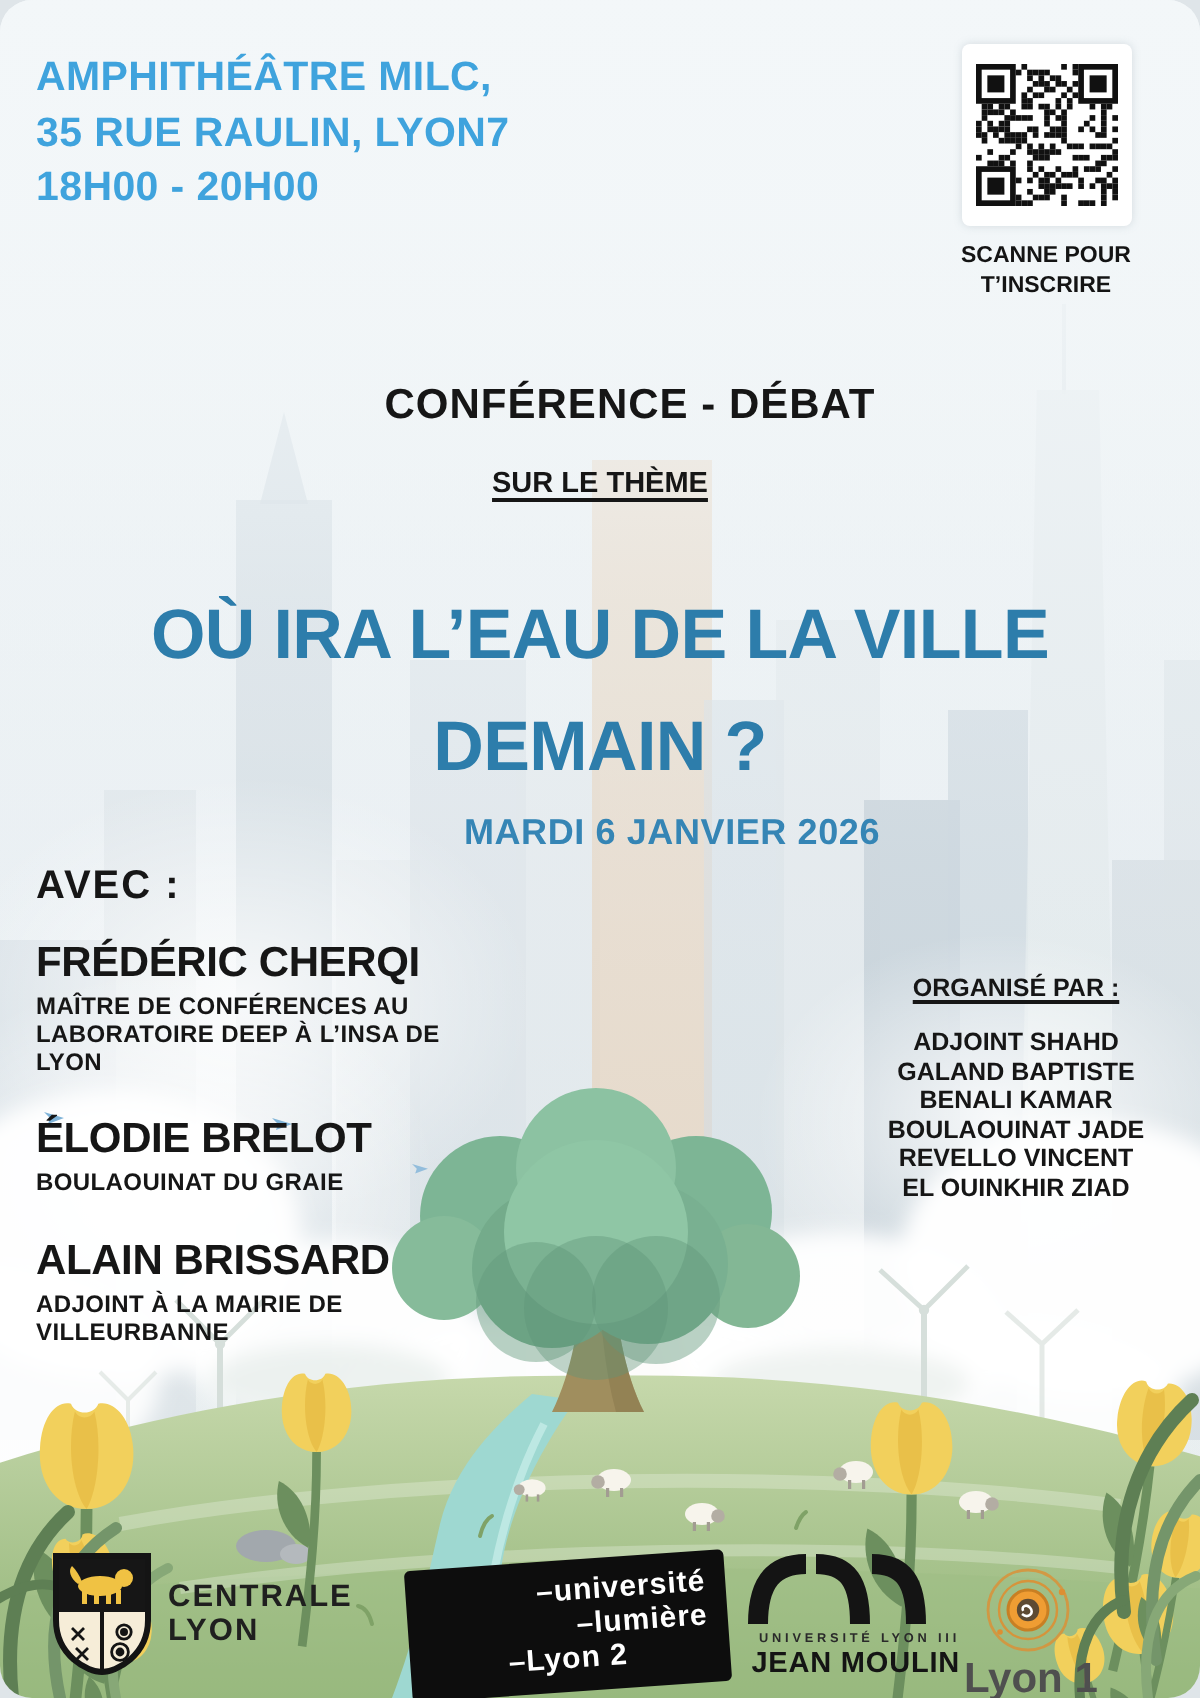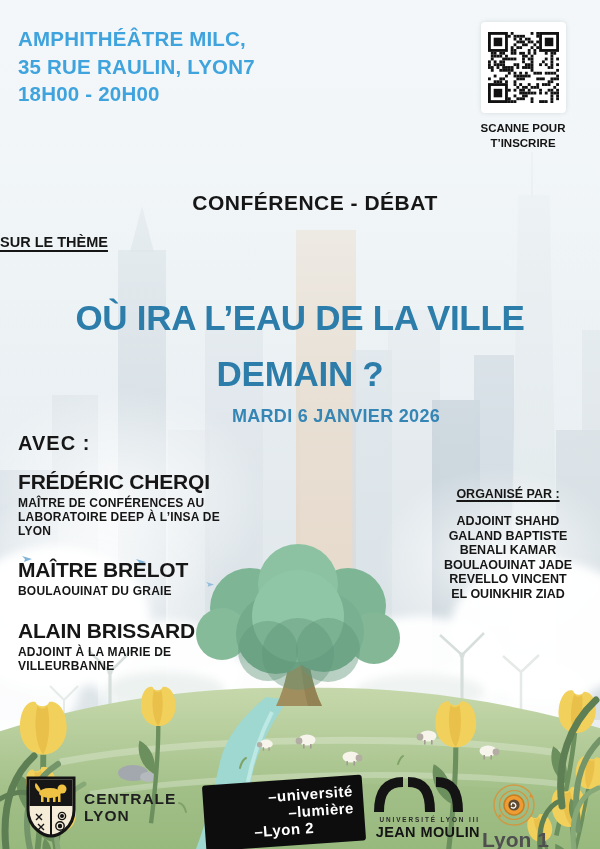--- a/index.html
+++ b/index.html
@@ -1,19 +1,20 @@
 <!DOCTYPE html>
 <html><head>
 <meta charset="utf-8">
 <style>
   html,body{margin:0;padding:0;background:#dfe5e9;}
   .poster{
     position:relative;width:600px;height:849px;margin:0 auto;overflow:hidden;
     background:linear-gradient(180deg,#f1f5f7 0%,#eaf0f3 30%,#e7edf1 60%,#e9efef 100%);
     font-family:"Liberation Sans", sans-serif;
+    border-radius:16px;
   }
   
   .skyline{position:absolute;inset:0;z-index:1;}
   .bld{position:absolute;bottom:130px;}
   .win{background-image:
       repeating-linear-gradient(180deg,rgba(110,130,145,.16) 0 2px,transparent 2px 7px),
       repeating-linear-gradient(90deg,rgba(110,130,145,.10) 0 2px,transparent 2px 8px);}
   
   .wash{position:absolute;inset:0;z-index:2;pointer-events:none;background:
     radial-gradient(190px 150px at 85px 590px, rgba(255,255,255,.96), rgba(255,255,255,0) 70%),
@@ -26,21 +27,21 @@
   .txt{position:absolute;z-index:10;color:#161616;}
   .venue{left:18px;top:25px;font-weight:800;font-size:20.5px;line-height:27.5px;
          color:#3fa3dd;letter-spacing:.2px;}
   .qr-card{position:absolute;left:481px;top:22px;width:85px;height:91px;background:#fff;
            border-radius:4px;z-index:10;box-shadow:0 0 4px rgba(120,140,150,.25);
            display:flex;align-items:center;justify-content:center;}
   .qr-caption{left:443px;top:121px;width:160px;text-align:center;font-weight:800;
               font-size:11.5px;line-height:15px;color:#141414;}
   .kicker{left:15px;top:191px;width:600px;text-align:center;font-weight:800;font-size:21px;
           letter-spacing:.5px;}
-  .theme{left:0;top:234px;width:600px;font-weight:800;font-size:14.5px;
+  .theme{left:0;top:234px;width:600px;text-align:center;font-weight:800;font-size:14.5px;
          text-decoration:underline;text-underline-offset:3px;text-decoration-thickness:2px;}
   .title{left:0;top:290px;width:600px;text-align:center;font-weight:800;font-size:35px;
          line-height:56px;color:#2d7dab;letter-spacing:-.3px;}
   .date{left:0;top:406px;width:600px;text-align:center;font-weight:800;font-size:18px;
         color:#3585b5;letter-spacing:.3px;margin-left:36px;}
   .with{left:18px;top:432px;font-weight:800;font-size:20px;letter-spacing:1px;}
   .speakers{left:18px;top:470px;width:235px;}
   .speaker-name{font-weight:800;font-size:21px;margin-bottom:3px;letter-spacing:-.2px;}
   .speaker-role{font-weight:700;font-size:12px;line-height:13.8px;margin-bottom:20px;
                 letter-spacing:.2px;}
@@ -461,21 +462,21 @@
     <div>OÙ IRA L’EAU DE LA VILLE</div>
     <div>DEMAIN ?</div>
   </div>
 
   <div class="txt date">MARDI 6 JANVIER 2026</div>
   <div class="txt with">AVEC :</div>
 
   <div class="txt speakers">
     <div class="speaker-name">FRÉDÉRIC CHERQI</div>
     <div class="speaker-role">MAÎTRE DE CONFÉRENCES AU LABORATOIRE DEEP À L’INSA DE LYON</div>
-    <div class="speaker-name">MAÎTRE BRELOT</div>
+    <div class="speaker-name">ÉLODIE BRELOT</div>
     <div class="speaker-role">BOULAOUINAT DU GRAIE</div>
     <div class="speaker-name">ALAIN BRISSARD</div>
     <div class="speaker-role">ADJOINT À LA MAIRIE DE VILLEURBANNE</div>
   </div>
 
   <div class="txt organizers">
     <div class="org-label">ORGANISÉ PAR :</div>
     <div class="org-name">ADJOINT SHAHD</div>
     <div class="org-name">GALAND BAPTISTE</div>
     <div class="org-name">BENALI KAMAR</div>

